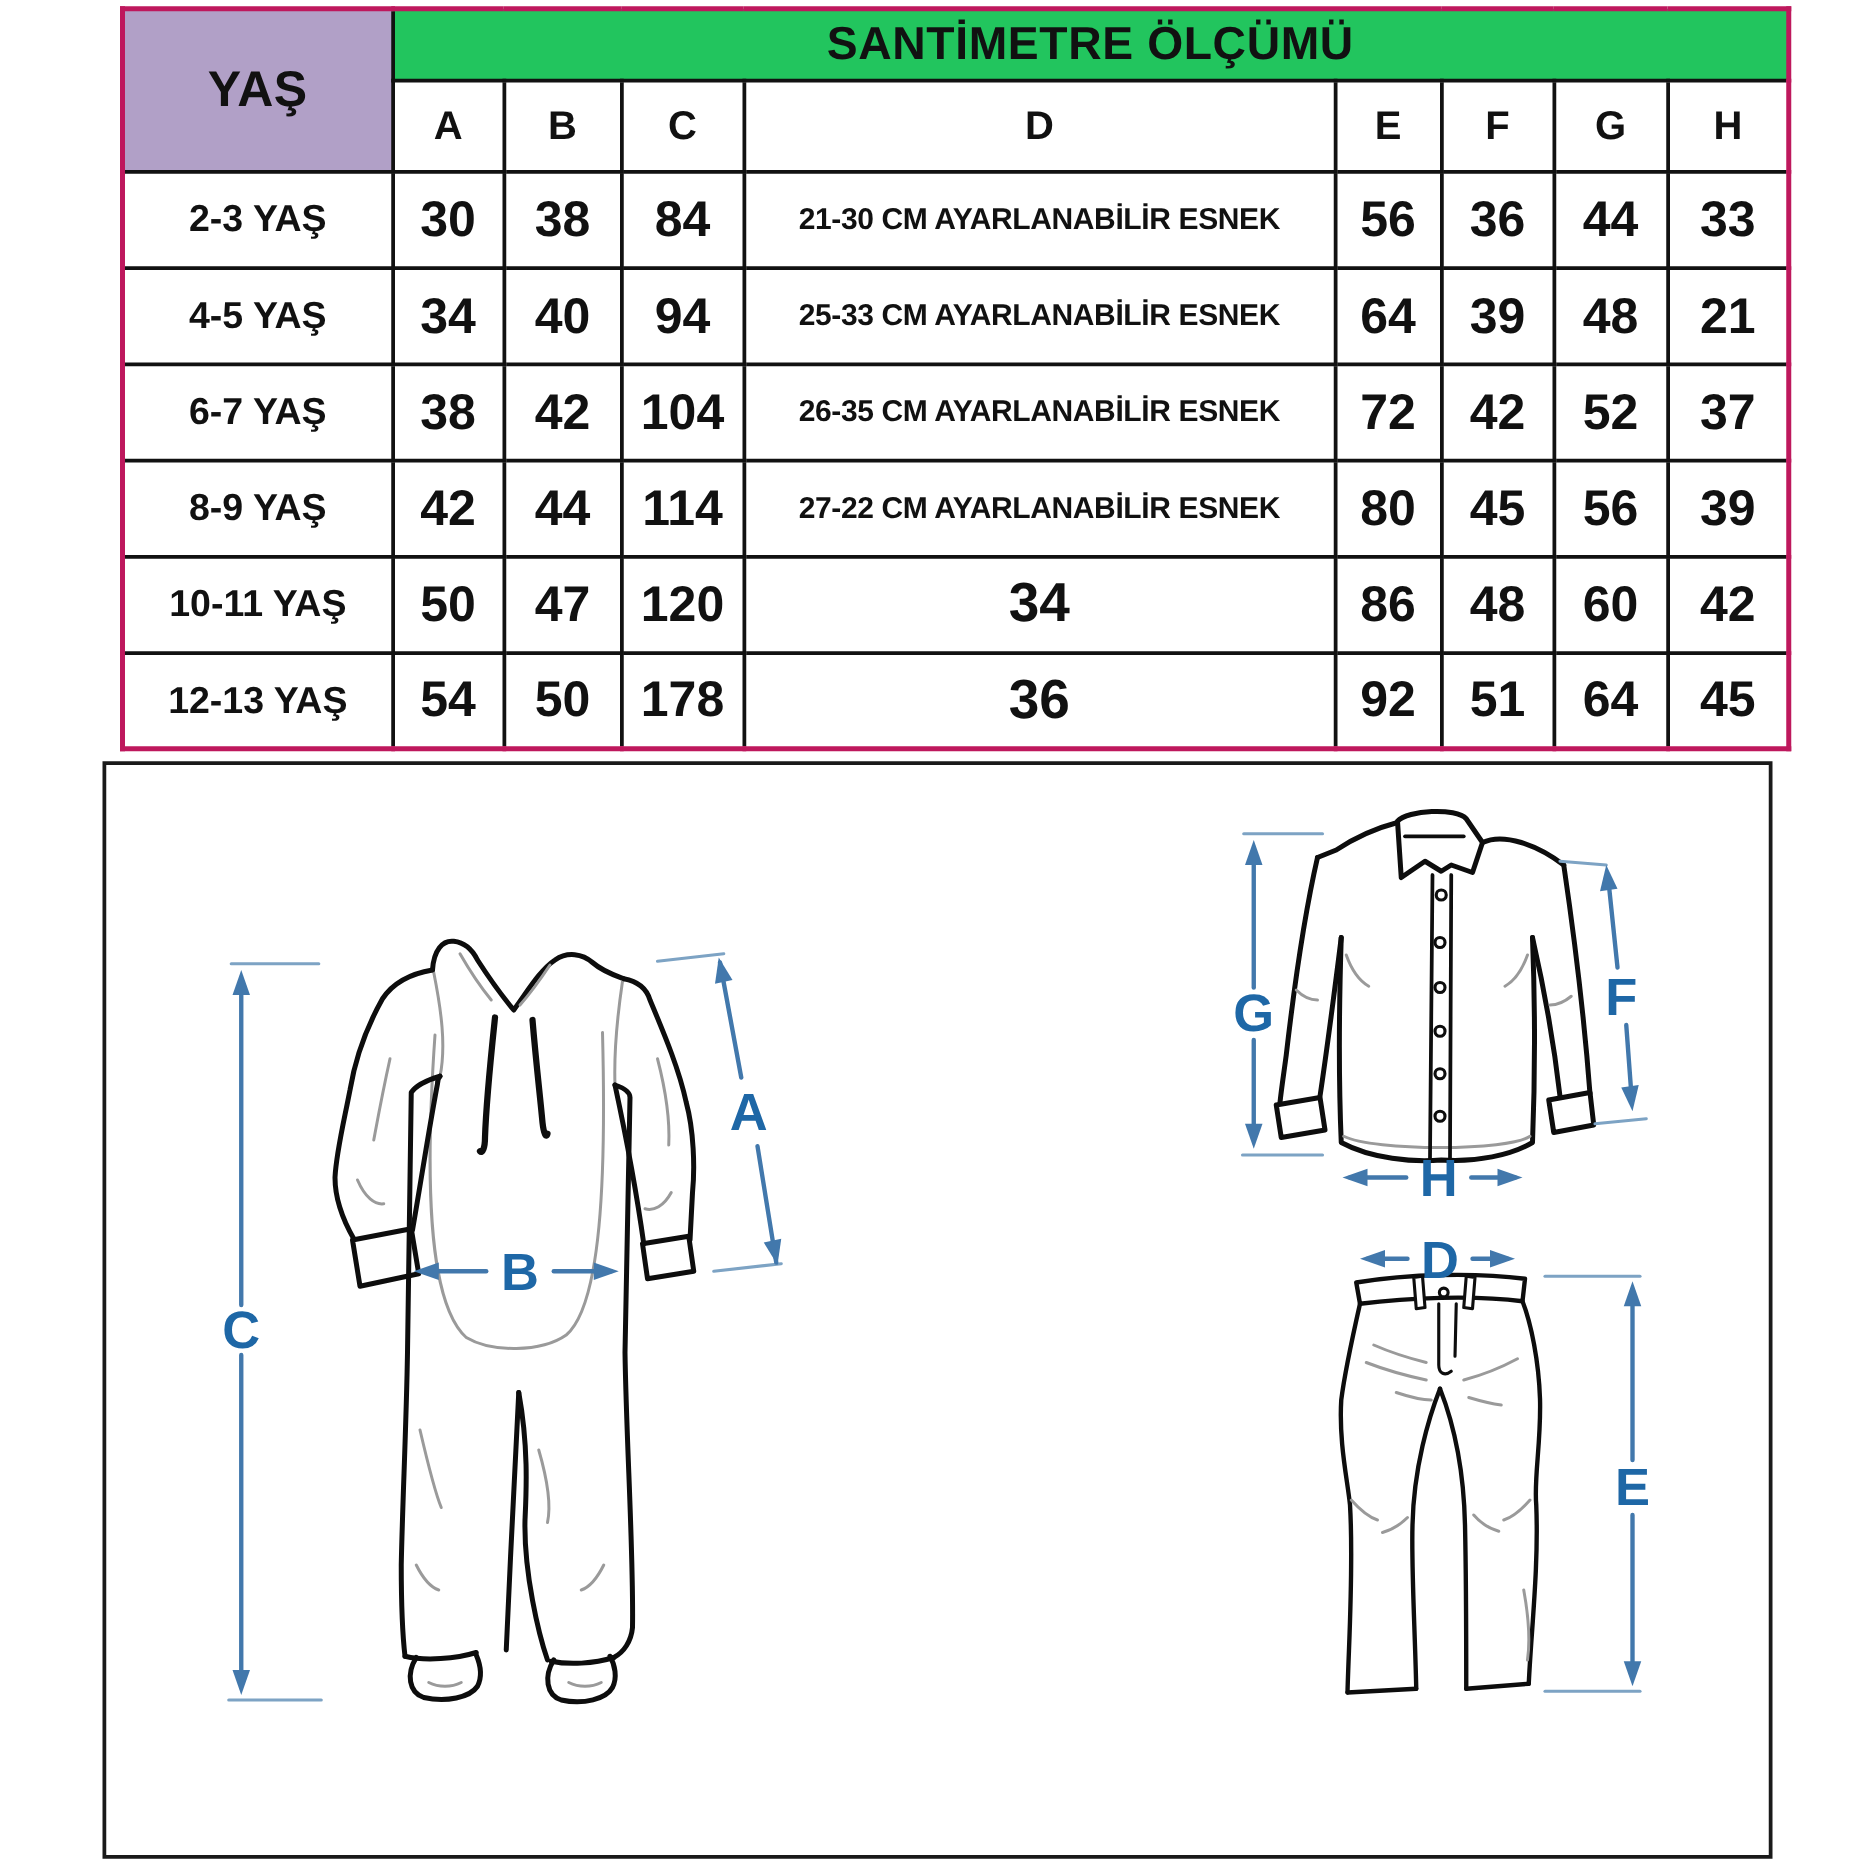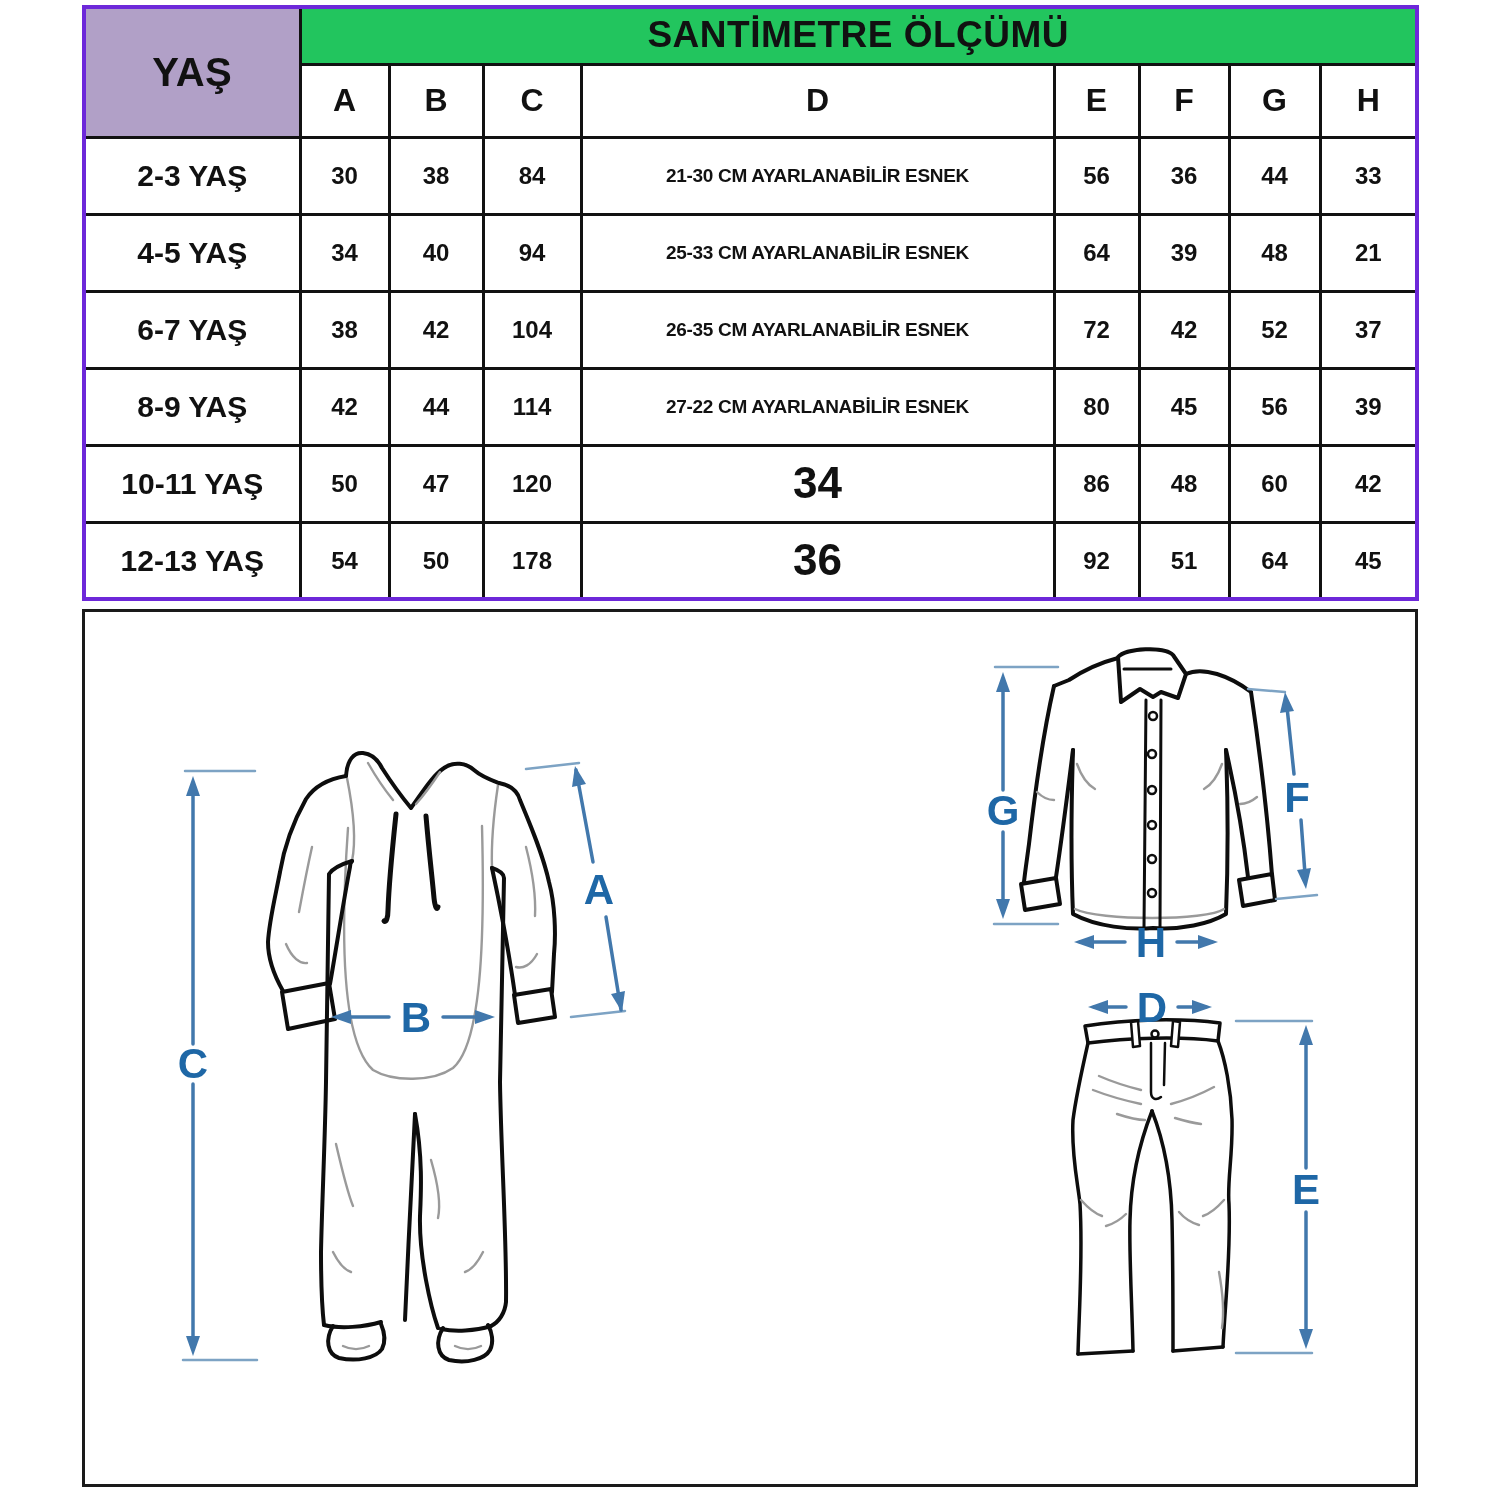--- a/index.html
+++ b/index.html
@@ -1,33 +1,33 @@
 <!DOCTYPE html>
 <html><head>
 <meta charset="utf-8">
 <style>
   html,body{margin:0;padding:0;background:#ffffff;}
   body{width:1500px;height:1500px;position:relative;overflow:hidden;
        font-family:"Liberation Sans",sans-serif;color:#111;}
 
   
-  .size-table{position:absolute;left:82px;top:5px;width:1333px;
+  .size-table{position:absolute;left:96px;top:5px;width:1333px;
               border-collapse:collapse;table-layout:fixed;
-              border:4px solid #6d28d9;}
+              border:4px solid #be185d;}
   .size-table th,.size-table td{border:3px solid #111;text-align:center;
               vertical-align:middle;font-weight:bold;padding:0;line-height:1.05;}
   .hdr1{height:57px;}
   .hdr2{height:73px;}
   .size-table tbody tr{height:77px;}
   th.corner{font-size:40px;letter-spacing:.5px;}
   th.main-header{font-size:37px;letter-spacing:.5px;}
   th.letter{font-size:32px;font-weight:600;background:#fff;}
   td.age{font-size:30px;}
-  td.num{font-size:24px;}
-  td.dim{font-size:19px;letter-spacing:-0.3px;}
+  td.num{font-size:40px;}
+  td.dim{font-size:24px;letter-spacing:-0.3px;}
   td.dim.large{font-size:44px;letter-spacing:0;}
 
   
   .diagram-box{position:absolute;left:82px;top:609px;width:1330px;height:872px;
                border:3px solid #1a1a1a;background:#fff;}
   .diagram-box svg{display:block;width:100%;height:100%;}
 
   .outline{fill:none;stroke:#0d0d0d;stroke-width:4;stroke-linecap:round;stroke-linejoin:round;}
   .outline-f{fill:#ffffff;stroke:#0d0d0d;stroke-width:4;stroke-linecap:round;stroke-linejoin:round;}
   .string{fill:none;stroke:#0d0d0d;stroke-width:5;stroke-linecap:round;}

